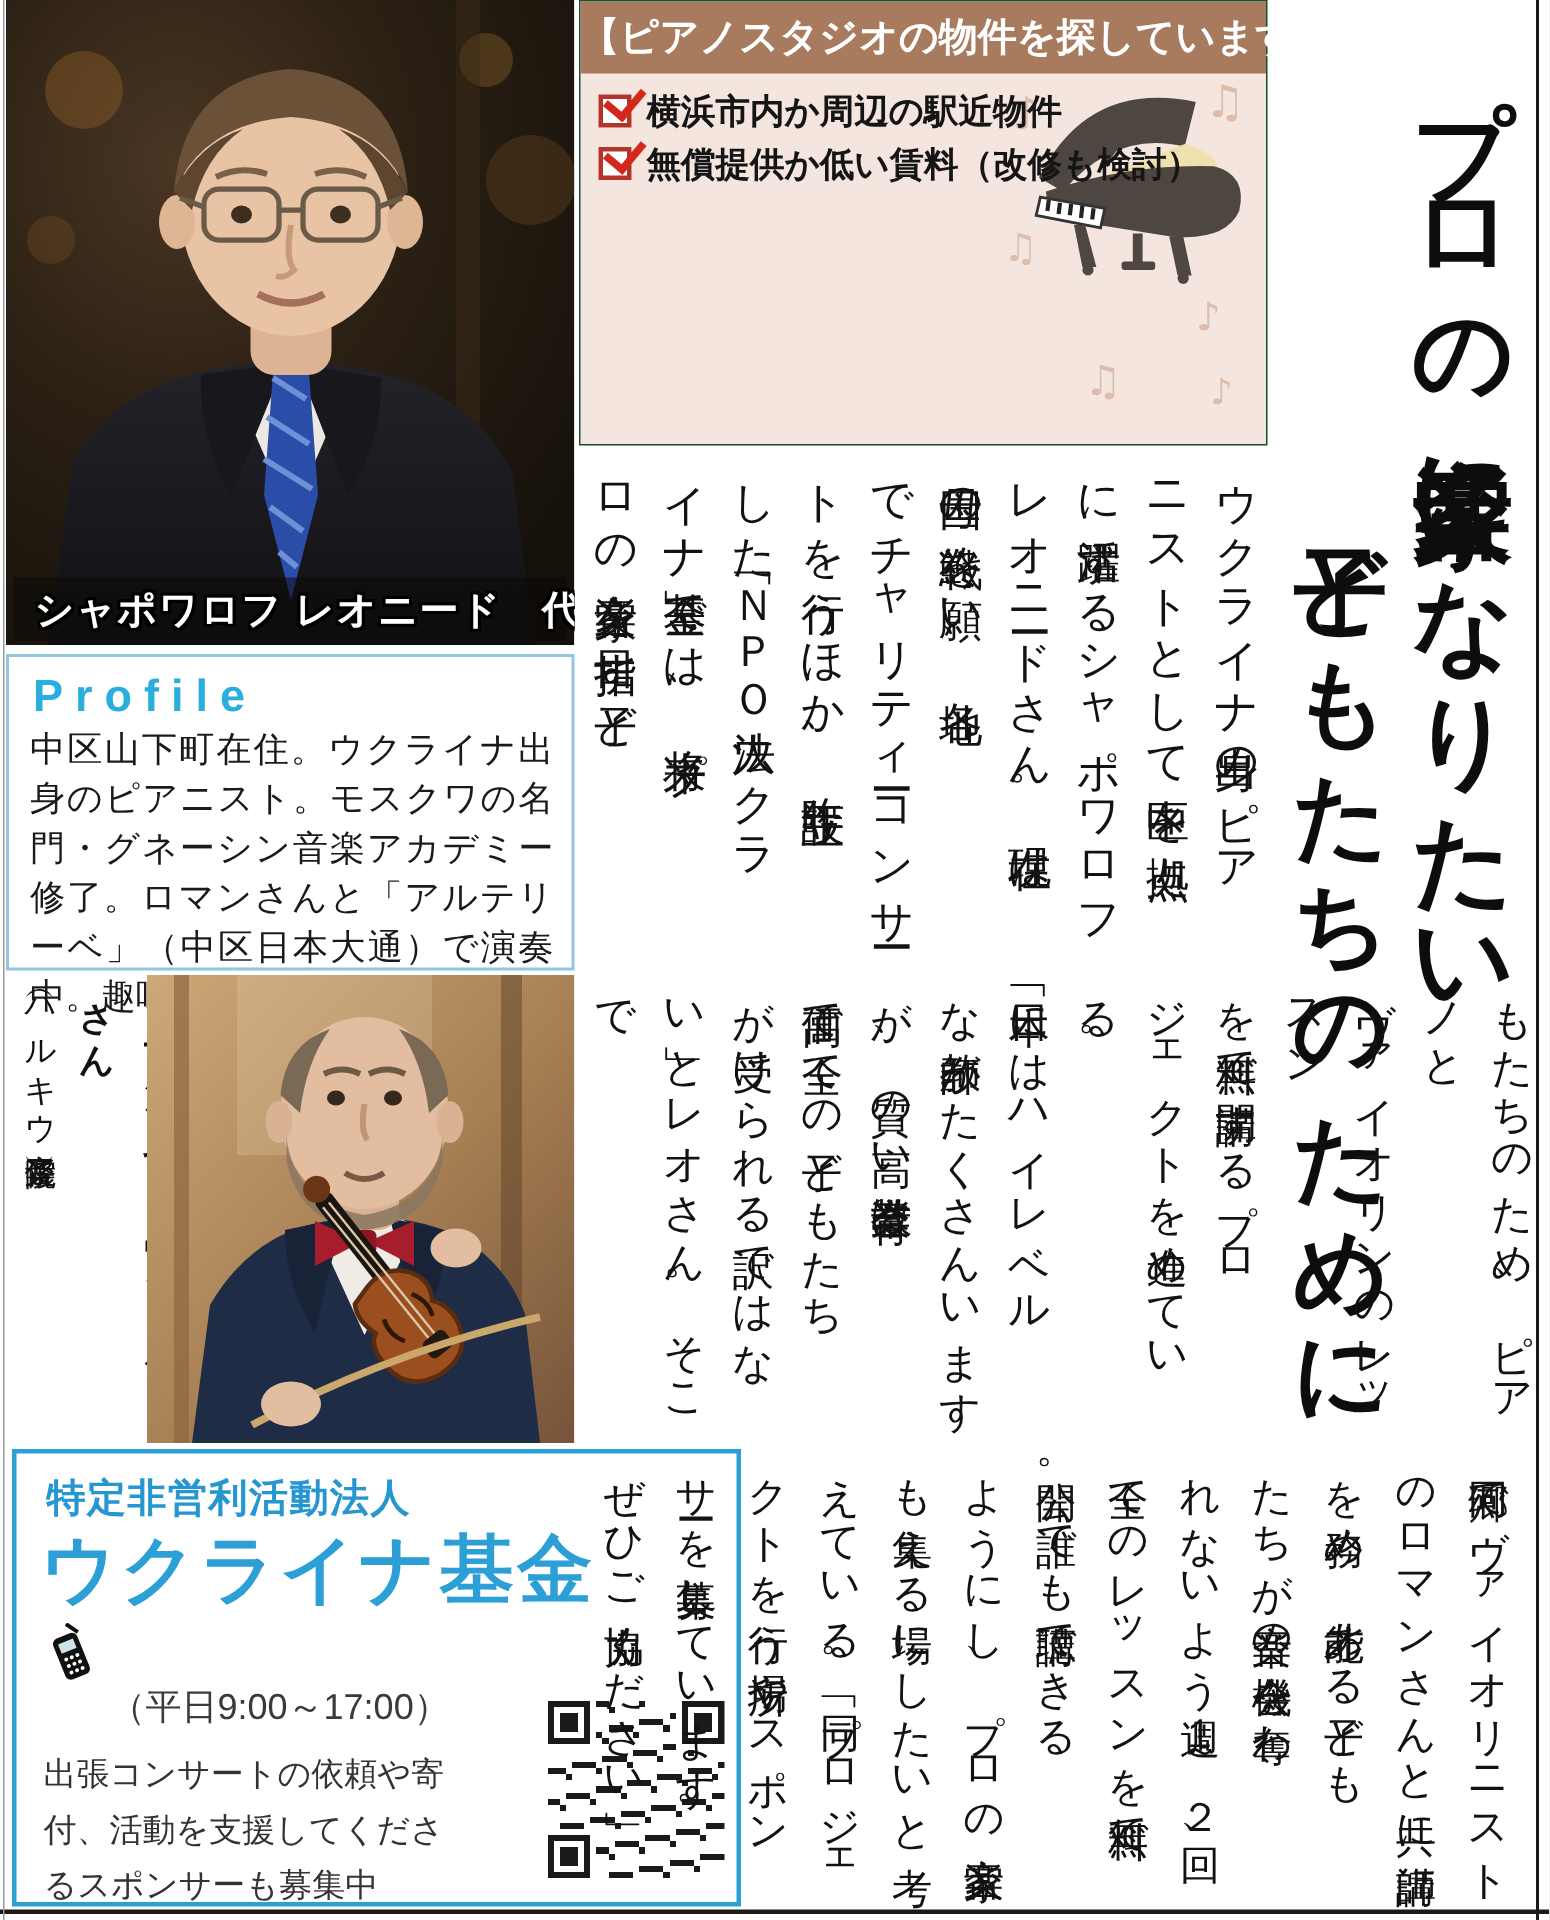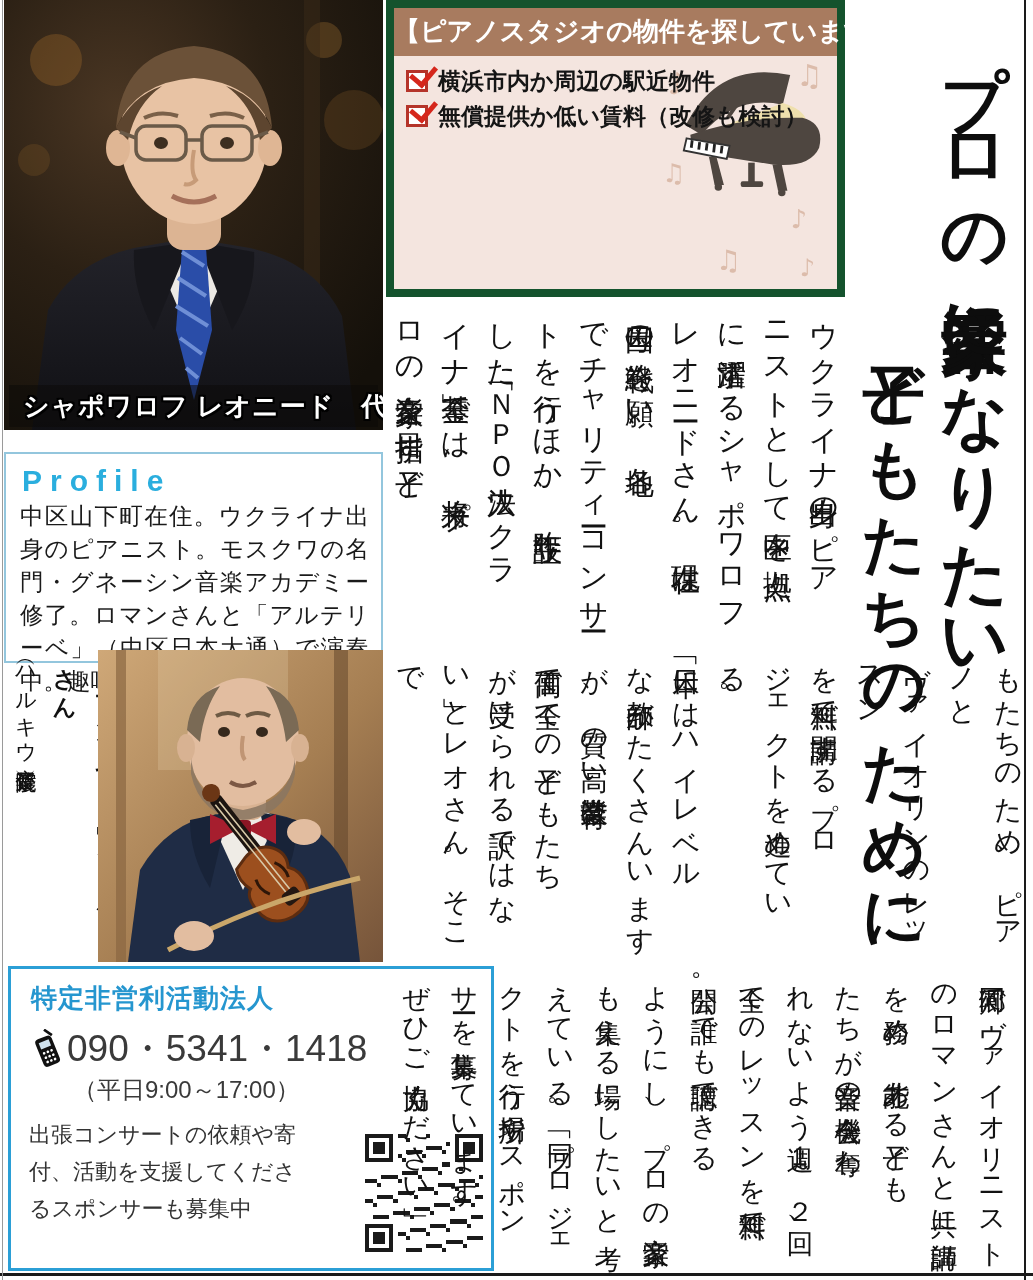--- a/index.html
+++ b/index.html
@@ -14,21 +14,21 @@
   .photo1 { position:absolute; left:4px; top:0; width:379px; height:430px; overflow:hidden; }
   .photo1 svg, .photo2 svg { display:block; }
   .photo1-caption { position:absolute; left:5px; right:5px; bottom:3px; height:42px;
       background:rgba(12,10,8,.52); color:#fff; font-weight:700; font-size:26px; line-height:42px;
       padding-left:14px; letter-spacing:1px; white-space:nowrap;
       text-shadow:-2px -2px 0 #000, 2px -2px 0 #000, -2px 2px 0 #000, 2px 2px 0 #000, 0 2px 0 #000, 0 -2px 0 #000, 2px 0 0 #000, -2px 0 0 #000; }
   .photo2 { position:absolute; left:98px; top:650px; width:285px; height:312px; overflow:hidden; }
 
   
   .wanted-box { position:absolute; left:386px; top:0; width:459px; height:297px;
-      background:#f4e5df; border:8px solid #14532d; box-sizing:border-box; }
+      background:#f4e5df; border:1px solid #14532d; box-sizing:border-box; }
   .wanted-title { background:#a87b5f; color:#ffffff; font-weight:700; font-size:26px;
       height:48px; line-height:46px; text-align:center; letter-spacing:0; white-space:nowrap; }
   .wanted-items { position:relative; padding:10px 19px 0 10px; z-index:2; }
   .wanted-item { display:flex; align-items:flex-start; margin-bottom:5px; }
   .wanted-item .txt { font-weight:700; font-size:23px; line-height:30px; color:#151515; }
   .wanted-item.narrow .txt { max-width:300px; }
   .checkbox { position:relative; flex:0 0 22px; width:22px; height:22px; margin:4px 10px 0 2px;
       border:3px solid #b5342a; background:#fff; box-sizing:border-box; }
   .checkbox::after { content:""; position:absolute; left:2px; top:-8px; width:20px; height:12px;
       border-left:5px solid #d5271c; border-bottom:5px solid #d5271c; transform:rotate(-50deg); }
@@ -42,21 +42,21 @@
 
   
   .band { position:absolute; writing-mode:vertical-rl; color:#121212;
       font-family:"Liberation Serif","DejaVu Serif",serif; }
   .band p { margin:0; padding:0; }
   .band1 { left:387px; top:303px; height:338px; font-size:29px; line-height:46px; letter-spacing:1.5px; }
   .band2 { left:387px; top:648px; height:314px; font-size:27.5px; line-height:46px; letter-spacing:1px; }
   .band3 { left:392px; top:967px; height:307px; font-size:27px; line-height:48px; letter-spacing:1px; }
 
   
-  .profile-box { position:absolute; left:4px; top:452px; width:379px; height:211px;
+  .profile-box { position:absolute; left:4px; top:436px; width:379px; height:211px;
       border:2px solid #93c6dd; box-sizing:border-box; background:#fff; }
   .profile-title { color:#2aaede; font-weight:700; font-size:30px; letter-spacing:8px;
       margin:10px 0 2px 16px; }
   .profile-body { font-family:"Liberation Serif","DejaVu Serif",serif; color:#1a1a1a;
       font-size:23.5px; line-height:33px; margin:0 12px 0 14px; text-align:justify; }
 
   
   .roman-caption { position:absolute; left:8px; top:652px; height:312px; writing-mode:vertical-rl;
       color:#111; }
   .roman-caption .l1 { margin:0; font-size:23px; line-height:42px; font-weight:600; letter-spacing:2px; }
@@ -253,40 +253,40 @@
         <rect x="174" y="238" width="18" height="14" rx="4" fill="#241812"></rect>
       </g>
       <path d="M70,300 Q160,252 262,228" stroke="#caa76a" stroke-width="5" fill="none"></path>
       <ellipse cx="206" cy="182" rx="17" ry="13" fill="#e2bda0"></ellipse>
       <ellipse cx="96" cy="286" rx="20" ry="15" fill="#e2bda0"></ellipse>
     </svg>
   </div>
 
   <div class="contact-box">
     <div class="org-type">特定非営利活動法人</div>
+    <div class="org-name">ウクライナ基金</div>
     <div class="phone-row">
       <svg class="phone-icon" viewBox="0 0 24 30">
         <g transform="rotate(-22 12 15)">
           <path d="M16,1 L20,7" stroke="#111" stroke-width="2"></path>
           <rect x="6" y="6" width="13" height="22" rx="3" fill="#111"></rect>
           <rect x="8.5" y="9" width="8" height="5" fill="#cfe2ee"></rect>
           <g fill="#fff">
             <circle cx="9.5" cy="17.5" r="1"></circle>
               <circle cx="12.5" cy="17.5" r="1"></circle>
               <circle cx="15.5" cy="17.5" r="1"></circle>
             <circle cx="9.5" cy="21" r="1"></circle>
               <circle cx="12.5" cy="21" r="1"></circle>
               <circle cx="15.5" cy="21" r="1"></circle>
             <circle cx="9.5" cy="24.5" r="1"></circle>
               <circle cx="12.5" cy="24.5" r="1"></circle>
               <circle cx="15.5" cy="24.5" r="1"></circle>
           </g>
         </g>
       </svg>
-      <span class="phone-num">090・5341・1418</span>
     </div>
     <div class="hours">（平日9:00～17:00）</div>
     <p class="contact-note">出張コンサートの依頼や寄付、活動を支援してくださるスポンサーも募集中</p>
     <svg class="qr" viewBox="0 0 29 29" shape-rendering="crispEdges">
       <rect width="29" height="29" fill="#fff"></rect>
       <g fill="#1a1a1a">
         <path d="M0,0h7v7h-7z M22,0h7v7h-7z M0,22h7v7h-7z"></path>
       </g>
       <g fill="#fff">
         <path d="M1,1h5v5h-5z M23,1h5v5h-5z M1,23h5v5h-5z"></path>

